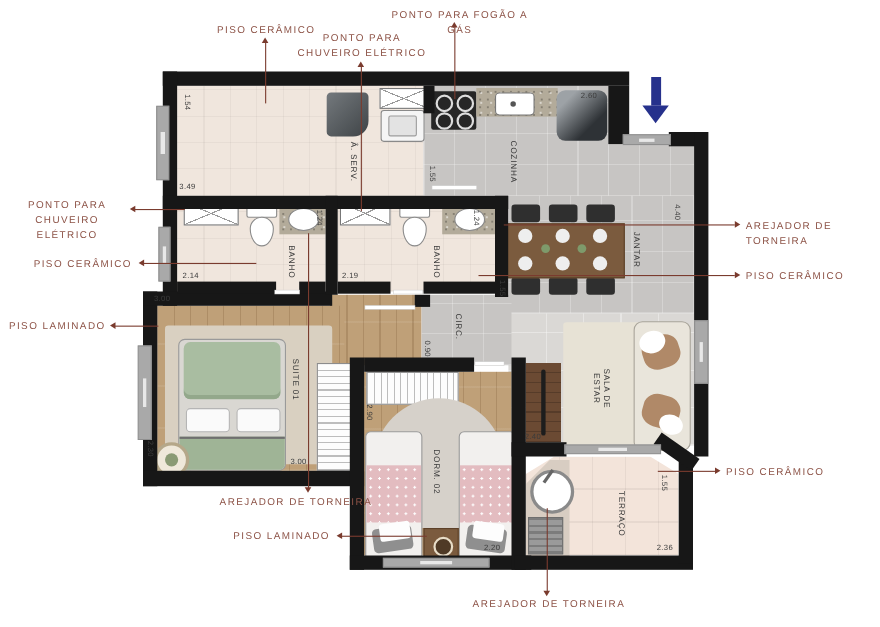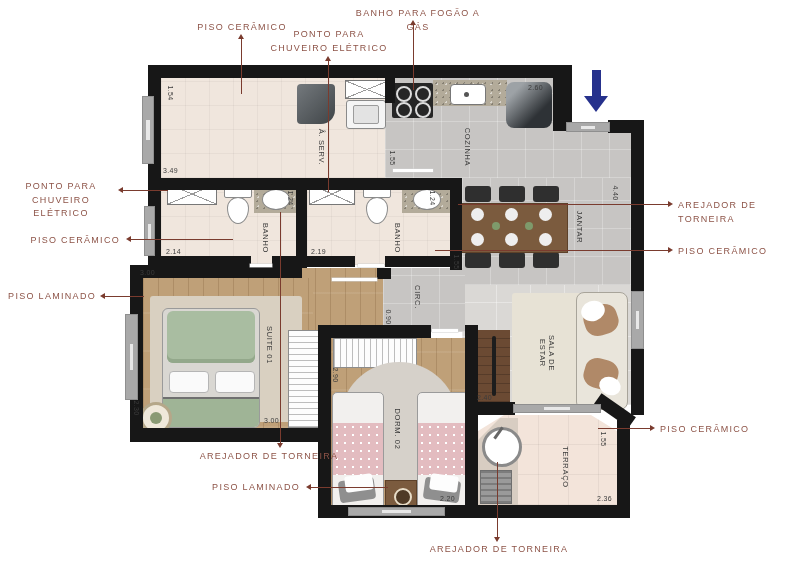--- a/index.html
+++ b/index.html
@@ -240,21 +240,21 @@
 
   <div class="callout" style="left:180px;top:21px;width:124px;text-align:center;">PISO CERÂMICO</div>
   <div class="cl" style="left:241px;top:38px;width:1px;height:56px;"></div>
   <div class="ah ah-up" style="left:238px;top:34px;"></div>
 
   <div class="callout" style="left:266px;top:28px;width:126px;text-align:center;">PONTO PARA
 CHUVEIRO ELÉTRICO</div>
   <div class="cl" style="left:328px;top:60px;width:1px;height:132px;"></div>
   <div class="ah ah-up" style="left:325px;top:56px;"></div>
 
-  <div class="callout" style="left:350px;top:7px;width:136px;text-align:center;">BANHO PARA FOGÃO A GÁS</div>
+  <div class="callout" style="left:350px;top:7px;width:136px;text-align:center;">PONTO PARA FOGÃO A GÁS</div>
   <div class="cl" style="left:413px;top:24px;width:1px;height:66px;"></div>
   <div class="ah ah-up" style="left:410px;top:20px;"></div>
 
   <div class="callout" style="left:6px;top:180px;width:110px;text-align:center;">PONTO PARA
 CHUVEIRO ELÉTRICO</div>
   <div class="cl" style="left:122px;top:190px;width:46px;height:1px;"></div>
   <div class="ah ah-left" style="left:118px;top:187px;"></div>
 
   <div class="callout" style="left:28px;top:234px;width:92px;text-align:right;">PISO CERÂMICO</div>
   <div class="cl" style="left:130px;top:239px;width:103px;height:1px;"></div>

